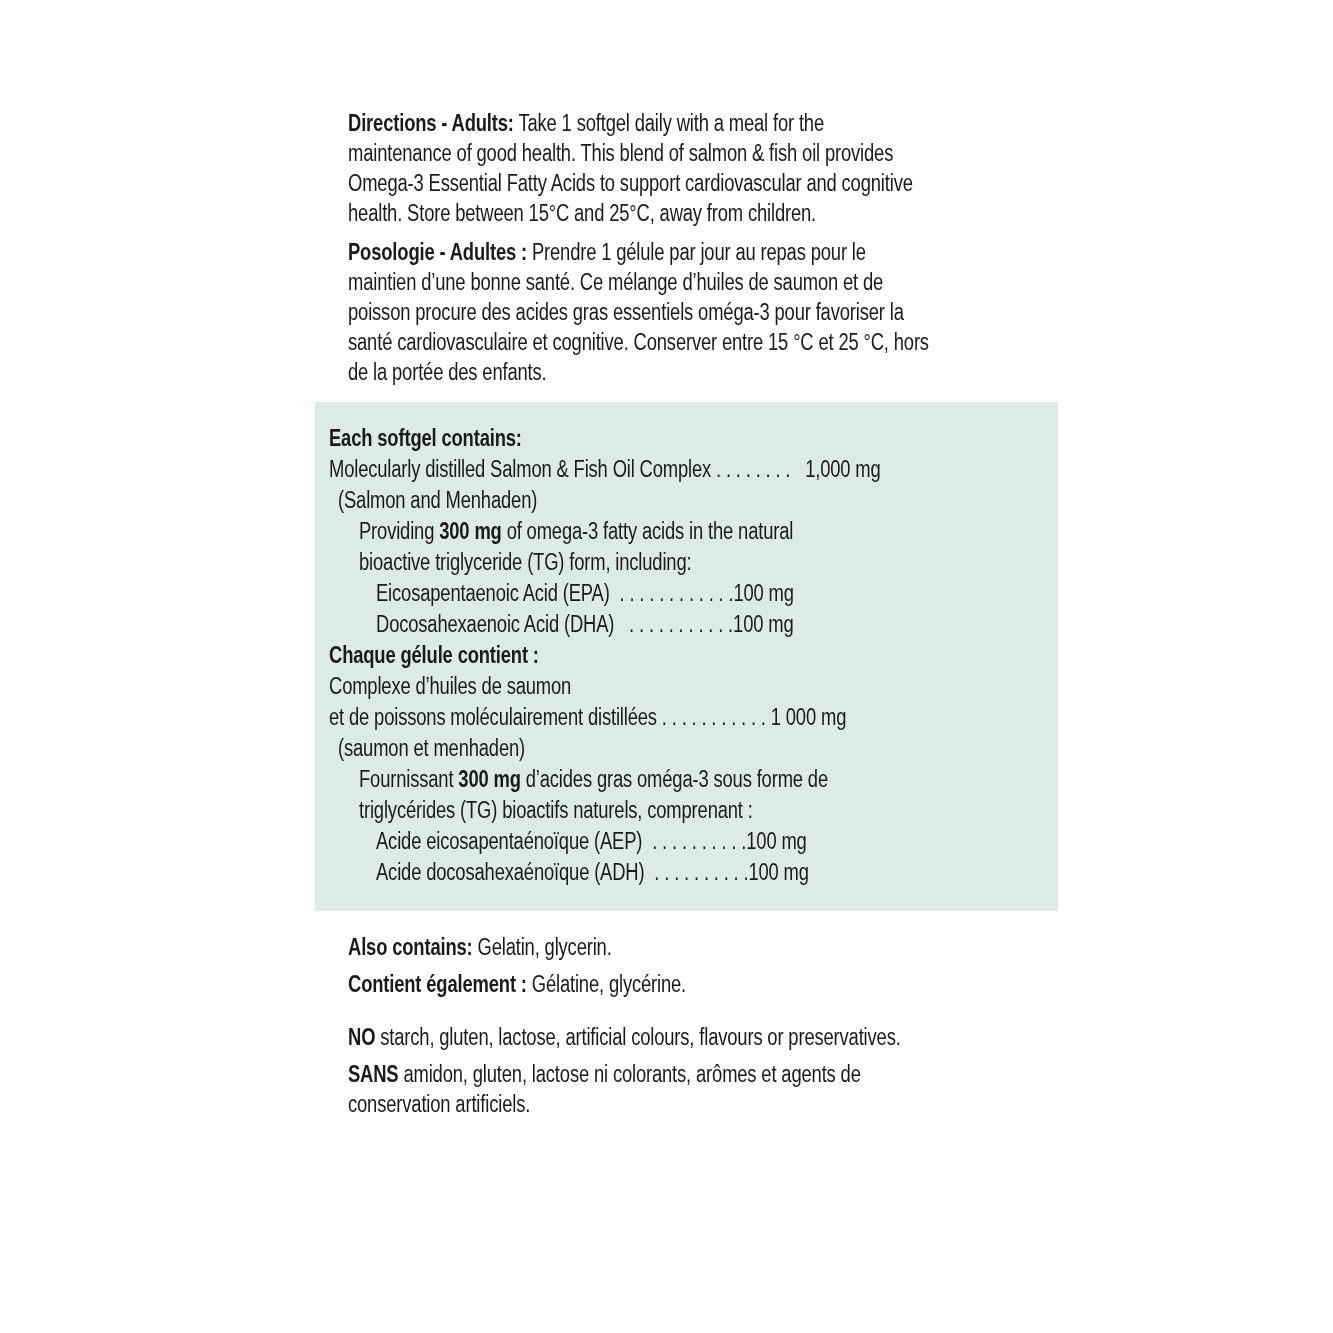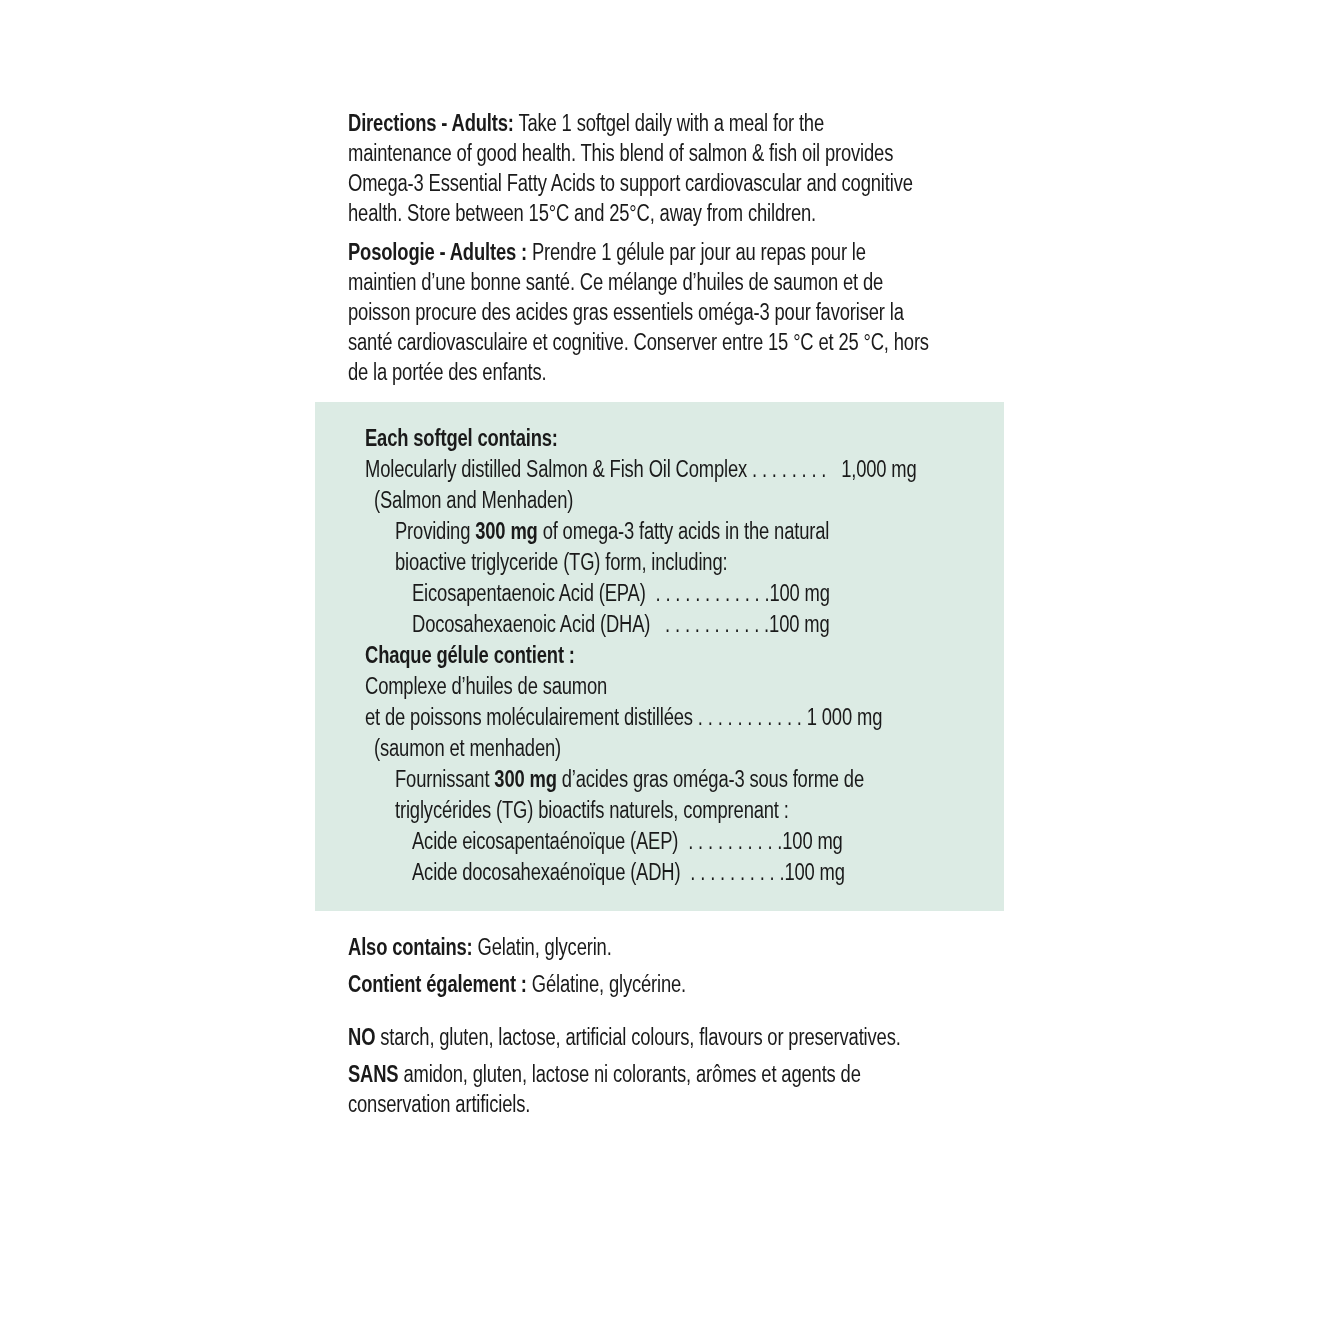--- a/index.html
+++ b/index.html
@@ -14,36 +14,36 @@
     width: 1333px;
     height: 1333px;
     font-family: "Liberation Sans", "DejaVu Sans", sans-serif;
     color: var(--text);
     overflow: hidden;
   }
   .label {
     position: absolute;
     left: 315px;
     top: 108px;
-    width: 689px;
+    width: 743px;
   }
   
   .tx {
     font-size: 23px;
     line-height: 30px;
     letter-spacing: -0.2px;
     white-space: pre;
     transform: scaleX(0.8);
     transform-origin: 0 0;
   }
   .b { font-weight: bold; }
   .para { margin: 0 0 9px 33px; }
   .panel {
     background: var(--panel-bg);
-    padding: 21px 18px 23px 50px;
+    padding: 21px 18px 23px 14px;
     margin-top: 15px;
   }
   .panel .line { line-height: 31px; }
   .ind1 { margin-left: 9px; }
   .ind2 { margin-left: 30px; }
   .ind3 { margin-left: 47px; }
   .also  { margin: 21px 0 0 33px; }
   .also2 { margin: 7px 0 0 33px; }
   .redbox {
     margin: 17px 30px 0 17px;

